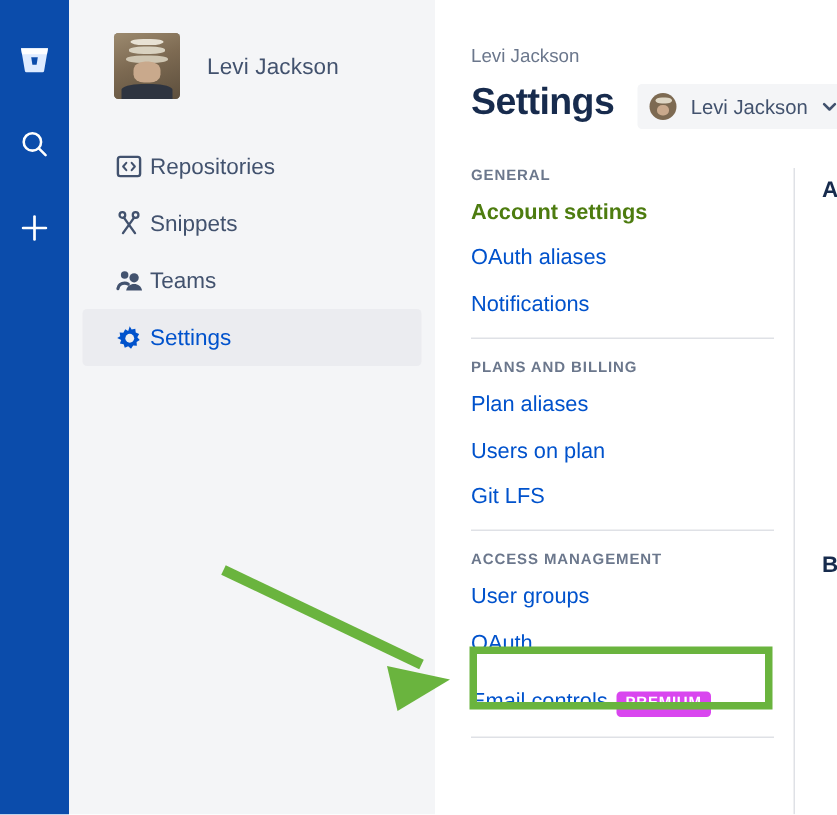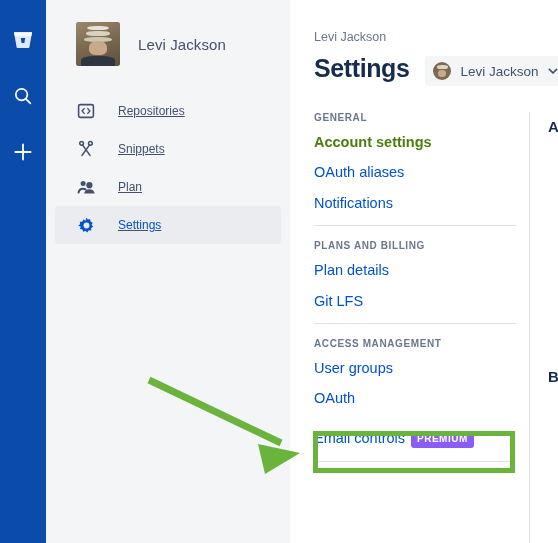--- a/index.html
+++ b/index.html
@@ -55,26 +55,25 @@
   .side-profile-name {
     font-size: 15px; color: #42526E; font-weight: 500;
     letter-spacing: .1px;
   }
 
   .side-nav { margin-top: 26px; padding: 0 9px; }
   .side-item {
     display: flex; align-items: center;
     height: 38px;
     padding-left: 21px;
-    gap: 22px;
+    gap: 4px;
     border-radius: 3px;
     color: #42526E;
-    font-size: 12px;
+    font-size: 15px;
     cursor: pointer;
-    text-decoration: underline;
   }
   .side-item .si-icon { width: 20px; height: 20px; display:flex; align-items:center; justify-content:center; flex:0 0 20px; }
   .side-item .si-icon svg { display:block; }
   .side-item.active { background: #EBECF0; }
   .side-item.active .si-label { color: #0052CC; }
   .side-item.active .si-icon svg { color: #0052CC; }
   .si-label { line-height: 1; }
 
   
   .main {
@@ -119,21 +118,21 @@
   }
   .menu-link {
     display: block;
     font-size: 14.5px; color: #0052CC;
     margin-bottom: 13px; text-decoration: none;
     cursor: pointer; line-height: 1.2;
   }
   .menu-link.current { color: #4d7c0f; font-weight: bold; }
   .menu-link .badge {
     display: inline-block; vertical-align: 1px;
-    background: #8b5cf6; color: #fff;
+    background: #d946ef; color: #fff;
     font-size: 10px; font-weight: bold; letter-spacing: .5px;
     border-radius: 3px; padding: 2px 6px 3px; margin-left: 6px;
   }
   .divider {
     height: 1px; background: #DFE1E6;
     margin: 6px 0 14px 0; width: 202px;
   }
   .group { margin-bottom: 0; }
 
   
@@ -227,21 +226,21 @@
 
       <div class="side-item">
         <span class="si-icon">
           <svg width="19" height="19" viewBox="0 0 19 19" aria-hidden="true">
             <circle cx="6.1" cy="5.4" r="2.5" fill="#42526E"></circle>
             <circle cx="12.4" cy="7.2" r="3.1" fill="#42526E"></circle>
             <path d="M1.6 14.4c.5-2.3 2.3-3.6 4.5-3.6.9 0 1.7.2 2.4.6" fill="none" stroke="#42526E" stroke-width="2.1" stroke-linecap="round"></path>
             <path d="M7.1 15.6c.5-2.8 2.6-4.3 5.3-4.3s4.8 1.5 5.3 4.3z" fill="#42526E"></path>
           </svg>
         </span>
-        <span class="si-label">Plan</span>
+        <span class="si-label">Teams</span>
       </div>
 
       <div class="side-item active">
         <span class="si-icon">
           <svg width="19" height="19" viewBox="0 0 20 20" aria-hidden="true">
             <path fill="#0052CC" d="M10 0.9l1.3 2.3 2.6-.5.3 2.6 2.4 1.1-1.3 2.3 1.7 2-2.2 1.4.2 2.6-2.6-.2-1.5 2.2-2-1.7-2.4 1.1-.8-2.5-2.6-.5.9-2.5L1.2 9.3 3.3 8l-.4-2.6 2.6.1L6.8 3.1l2.1 1.2z" transform="translate(0 0.6)"></path>
             <circle cx="10" cy="10" r="3.1" fill="#EBECF0"></circle>
           </svg>
         </span>
         <span class="si-label">Settings</span>
@@ -277,21 +276,22 @@
         <div class="sec-head">GENERAL</div>
         <a class="menu-link current">Account settings</a>
         <a class="menu-link">OAuth aliases</a>
         <a class="menu-link">Notifications</a>
       </div>
 
       <div class="divider"></div>
 
       <div class="group">
         <div class="sec-head">PLANS AND BILLING</div>
-        <a class="menu-link">Plan details</a>
+        <a class="menu-link">Plan aliases</a>
+        <a class="menu-link">Users on plan</a>
         <a class="menu-link">Git LFS</a>
       </div>
 
       <div class="divider"></div>
 
       <div class="group">
         <div class="sec-head">ACCESS MANAGEMENT</div>
         <a class="menu-link">User groups</a>
         <a class="menu-link" style="margin-bottom:22px;margin-top:9px;">OAuth</a>
         <a class="menu-link"><span>Email controls</span><span class="badge">PREMIUM</span></a>

